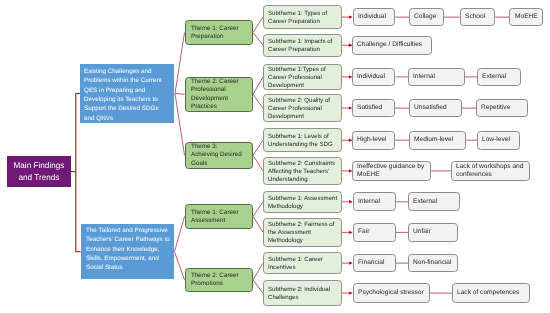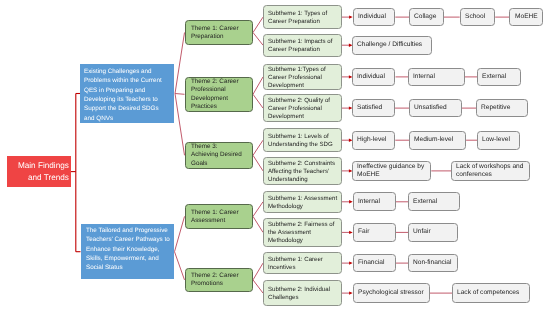--- a/index.html
+++ b/index.html
@@ -9,22 +9,22 @@
        -webkit-font-smoothing:antialiased;
        text-rendering:geometricPrecision;}
   #canvas{position:relative;width:550px;height:313px;background:#fff;}
   .node .txt{will-change:transform;}
   #wires{position:absolute;left:0;top:0;width:550px;height:313px;}
   .trunk{stroke:#C00000;stroke-width:1.1;}
   .conn{stroke:#C25B6C;stroke-width:1.0;}
   .arrow{fill:#C00000;}
   .node{position:absolute;box-sizing:border-box;display:flex;align-items:center;overflow:visible;}
   .node .txt{display:block;width:100%;}
-  .root{background:#ef4444;color:#fff;font-size:8.2px;line-height:11.9px;
-        text-align:right;justify-content:center;padding:0 2px;}
+  .root{background:#701a75;color:#fff;font-size:8.2px;line-height:11.9px;
+        text-align:center;justify-content:center;padding:0 2px;}
   .branch{background:#5B9BD5;color:#fff;font-size:6.3px;line-height:9.35px;
           padding:3.2px 6.6px 0 4.4px;align-items:flex-start;}
   .branch.b2{padding:2.6px 2.8px 0 5.7px;}
   .theme{background:#A9D18E;border:0.8px solid #56694B;border-radius:3.5px;
          color:#1f1f1f;font-size:6.3px;line-height:8.35px;padding:1px 10.1px 0 5.0px;}
   .subtheme{background:#E2EFDA;border:0.8px solid #8E938B;border-radius:3.5px;
             color:#1f1f1f;font-size:6.1px;line-height:7.8px;padding:1.2px 3.0px 0 4.2px;}
   .leaf{background:#F2F2F2;border:0.8px solid #8C8C8C;border-radius:3.5px;
         color:#1f1f1f;font-size:6.6px;line-height:8.1px;padding:2px 4.2px;}
 </style>

